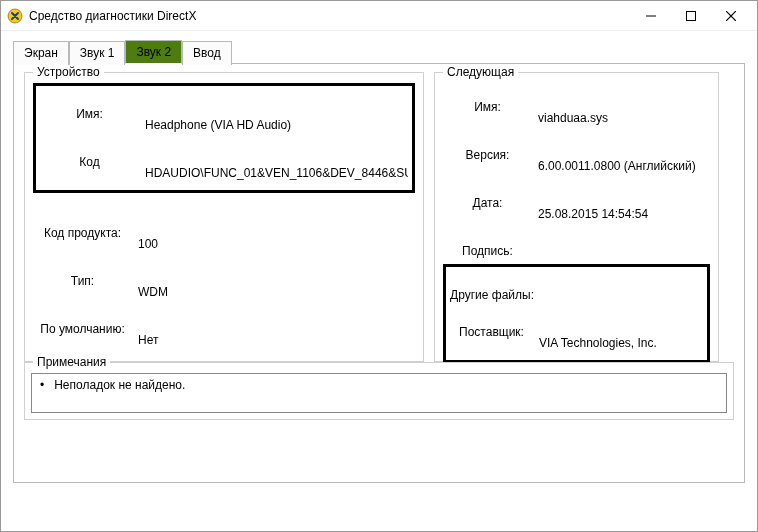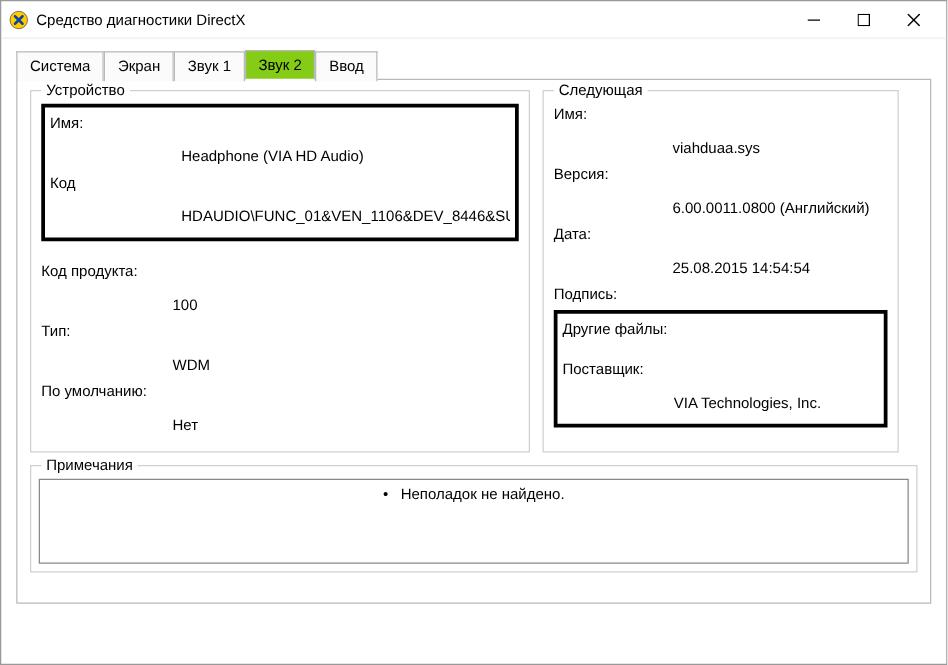--- a/index.html
+++ b/index.html
@@ -61,21 +61,21 @@
     border-bottom: none;
     background: #fff;
     margin-right: 0;
     position: relative;
     top: 1px;
     cursor: default;
     font-size: 12px;
   }
   .tab.inactive { background: #fbfbfb; top: 2px; }
   .tab.active {
-    background: #84cc16;
+    background: #4d7c0f;
     border-bottom: 1px solid #fff;
     z-index: 3;
   }
   .tabpanel {
     border: 1px solid #b9b9b9;
     position: relative;
     z-index: 1;
     height: 420px;
     padding: 8px 10px;
   }
@@ -97,54 +97,53 @@
     font-size: 12px;
   }
   .col-left .groupbox { width: 400px; height: 290px; }
   .col-right .groupbox { width: 285px; height: 290px; }
   .row {
     display: flex;
     margin-bottom: 5px;
     line-height: 16px;
   }
   .row .lbl {
-    text-align: left;
+    text-align: center;
     padding-right: 6px;
     width: 105px;
     white-space: nowrap;
+    margin-top: 16px;
   }
   .col-right .row .lbl { width: 95px; }
   .row .val {
     flex: 1;
     white-space: nowrap;
     overflow: hidden;
     margin-top: 27px;
   }
   .highlight-box {
     border: 3px solid #000;
     padding: 4px 4px;
     margin-bottom: 6px;
   }
   .notes-group {
     border: 1px solid #d0d0d0;
     position: relative;
-    margin-top: 10px;
     padding: 10px 6px 6px 6px;
-    text-align: center;
   }
   .notes-group .legend {
     position: absolute;
     top: -8px;
     left: 8px;
     background: #fff;
     padding: 0 4px;
   }
   .notes-box {
     border: 1px solid #888;
-    height: 68px;
+    height: 40px;
     padding: 4px 8px;
     font-size: 12px;
     overflow: auto;
     background: #fff;
   }
   .notes-box .item::before {
     content: "•";
     margin-right: 10px;
   }
   .footer {
@@ -202,21 +201,20 @@
         <svg width="10" height="10">
             <line x1="0" y1="0" x2="10" y2="10" stroke="#000" stroke-width="1.2"></line>
             <line x1="10" y1="0" x2="0" y2="10" stroke="#000" stroke-width="1.2"></line>
           </svg>
       </div>
     </div>
   </div>
 
   <div class="content">
     <div class="tabs">
-      <div class="tab inactive">Система</div>
       <div class="tab inactive">Экран</div>
       <div class="tab inactive">Звук 1</div>
       <div class="tab active">Звук 2</div>
       <div class="tab inactive">Ввод</div>
     </div>
 
     <div class="tabpanel">
       <div class="columns">
         <div class="col-left">
           <div class="groupbox">

